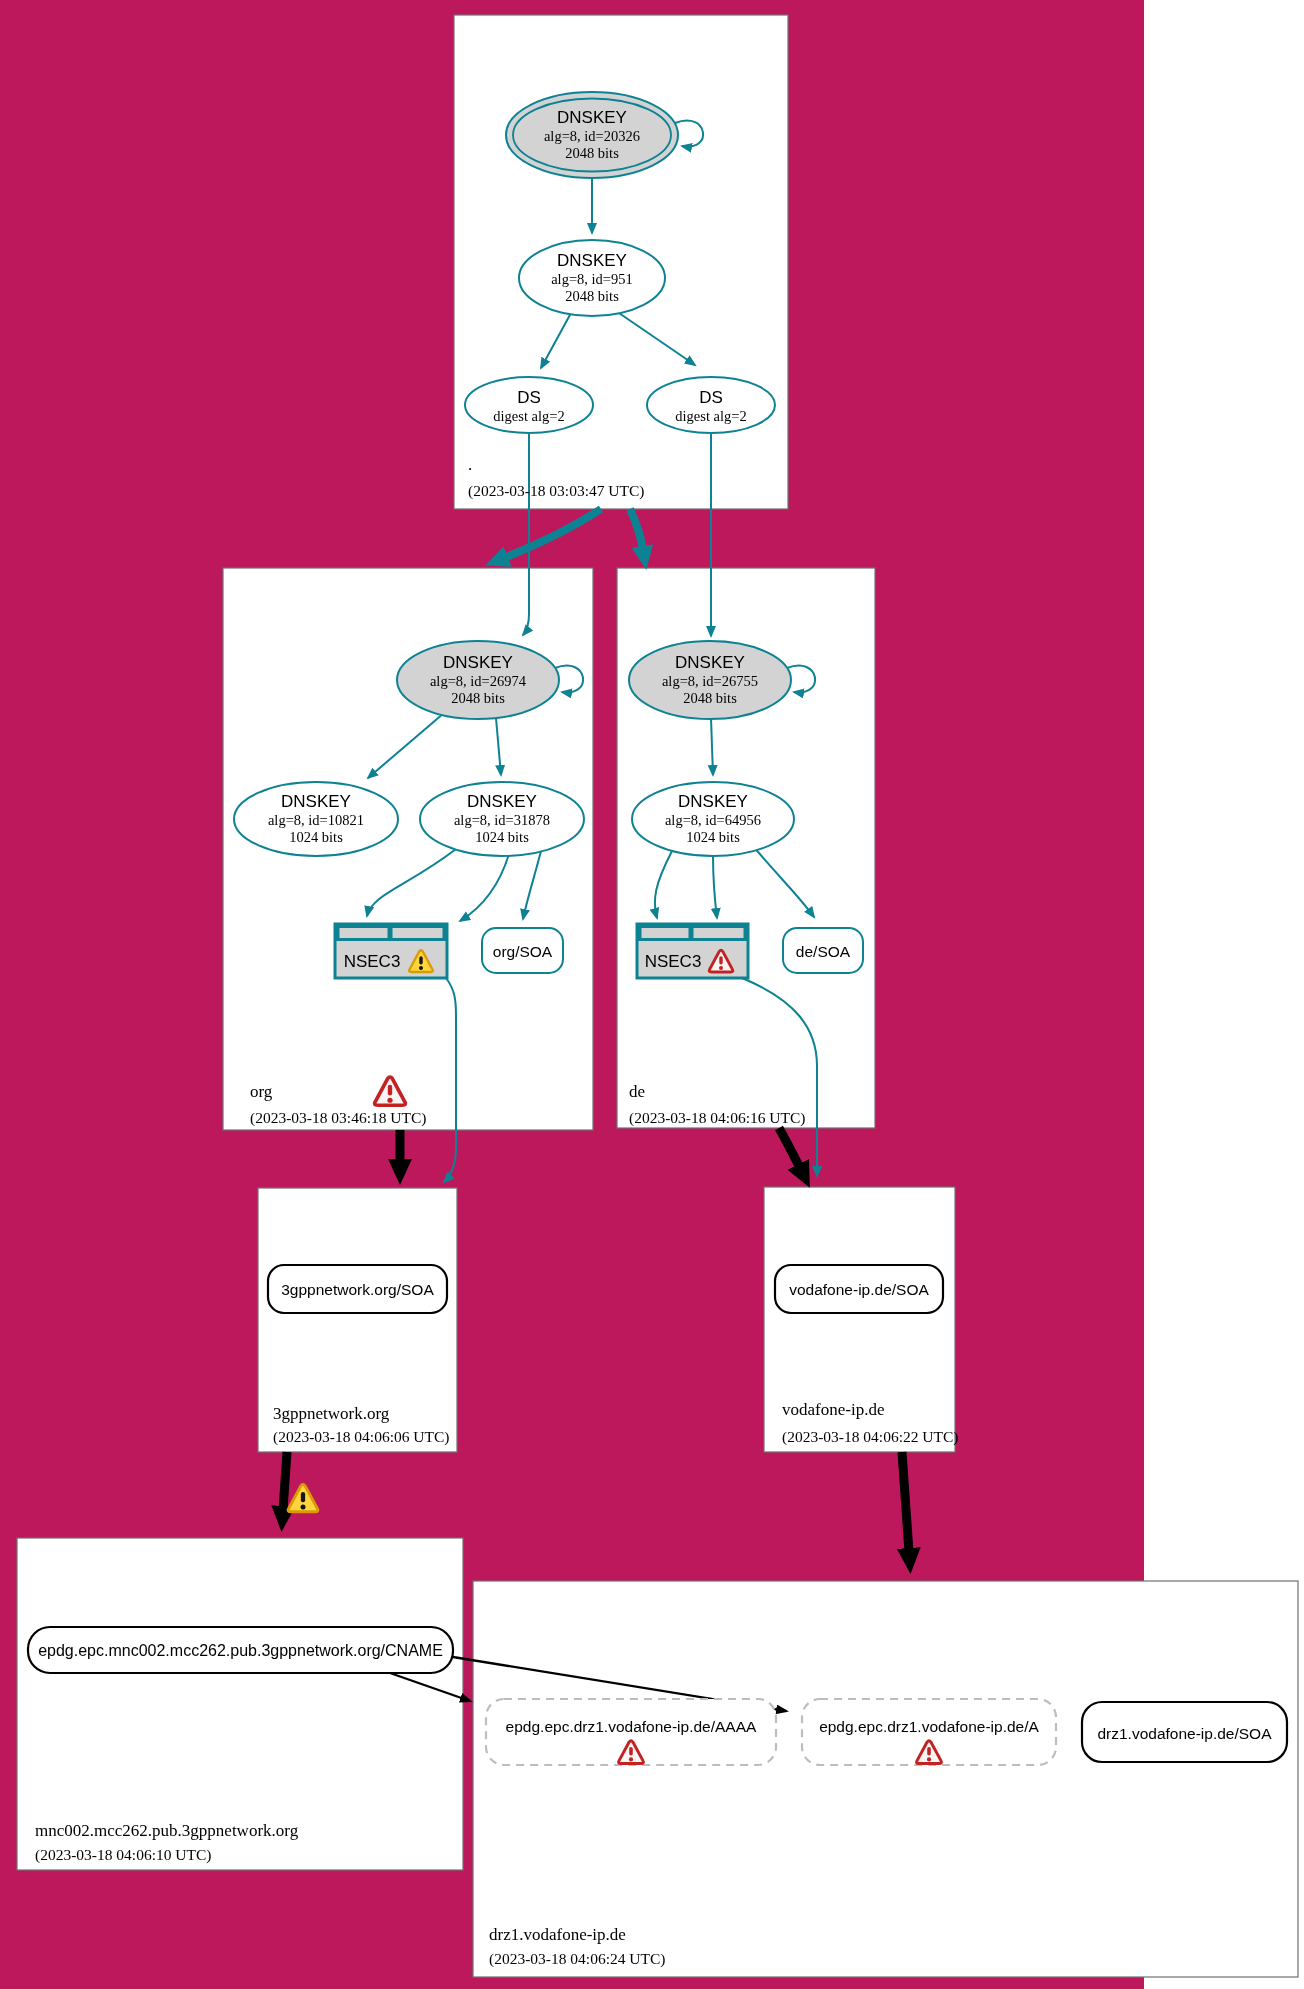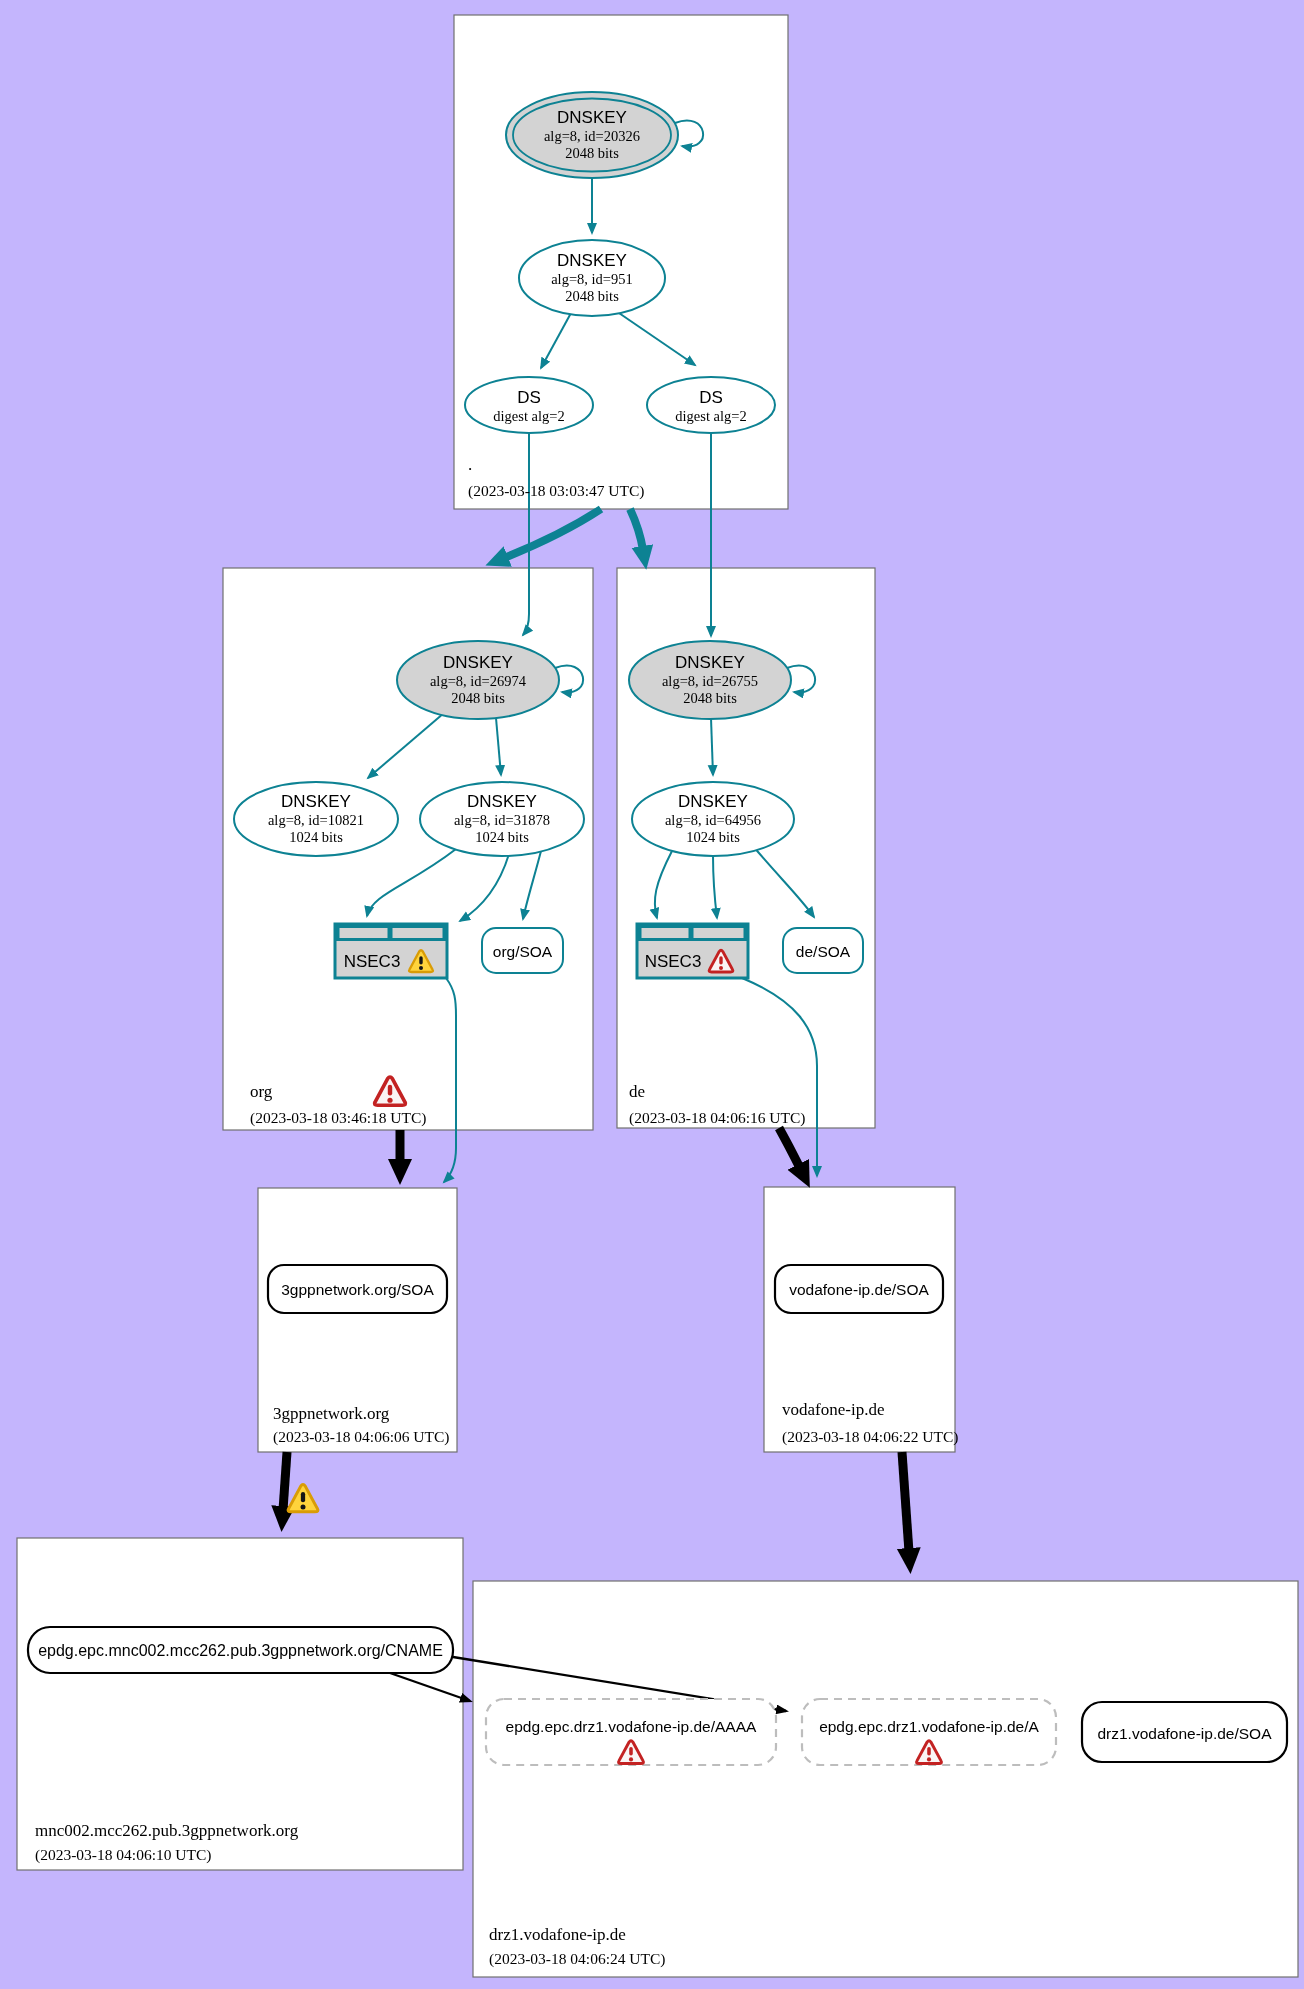--- a/index.html
+++ b/index.html
@@ -1,16 +1,16 @@
 <!DOCTYPE html>
 <html><head>
 <meta charset="utf-8">
 <style>
   html,body{margin:0;padding:0;background:#ffffff;}
-  #canvas{position:relative;width:1304px;height:1989px;background:#c4b5fd;font-family:"Liberation Sans",sans-serif;}
+  #canvas{position:relative;width:1144px;height:1989px;background:#be185d;font-family:"Liberation Sans",sans-serif;}
   svg text{fill:#000000;}
   .t-title{font-family:"Liberation Sans",sans-serif;font-size:17px;}
   .t-detail{font-family:"Liberation Serif",serif;font-size:14.5px;}
   .t-soa{font-family:"Liberation Sans",sans-serif;font-size:15.5px;}
   .t-cname{font-family:"Liberation Sans",sans-serif;font-size:16px;}
   .t-zone{font-family:"Liberation Serif",serif;font-size:17px;}
   .t-ts{font-family:"Liberation Serif",serif;font-size:15.5px;}
   .zonebox{fill:#ffffff;stroke:#707070;stroke-width:1.2;}
   .edge{fill:none;stroke:#0d8293;stroke-width:2;}
   .edge-fat{fill:none;stroke:#0d8293;stroke-width:8;}

